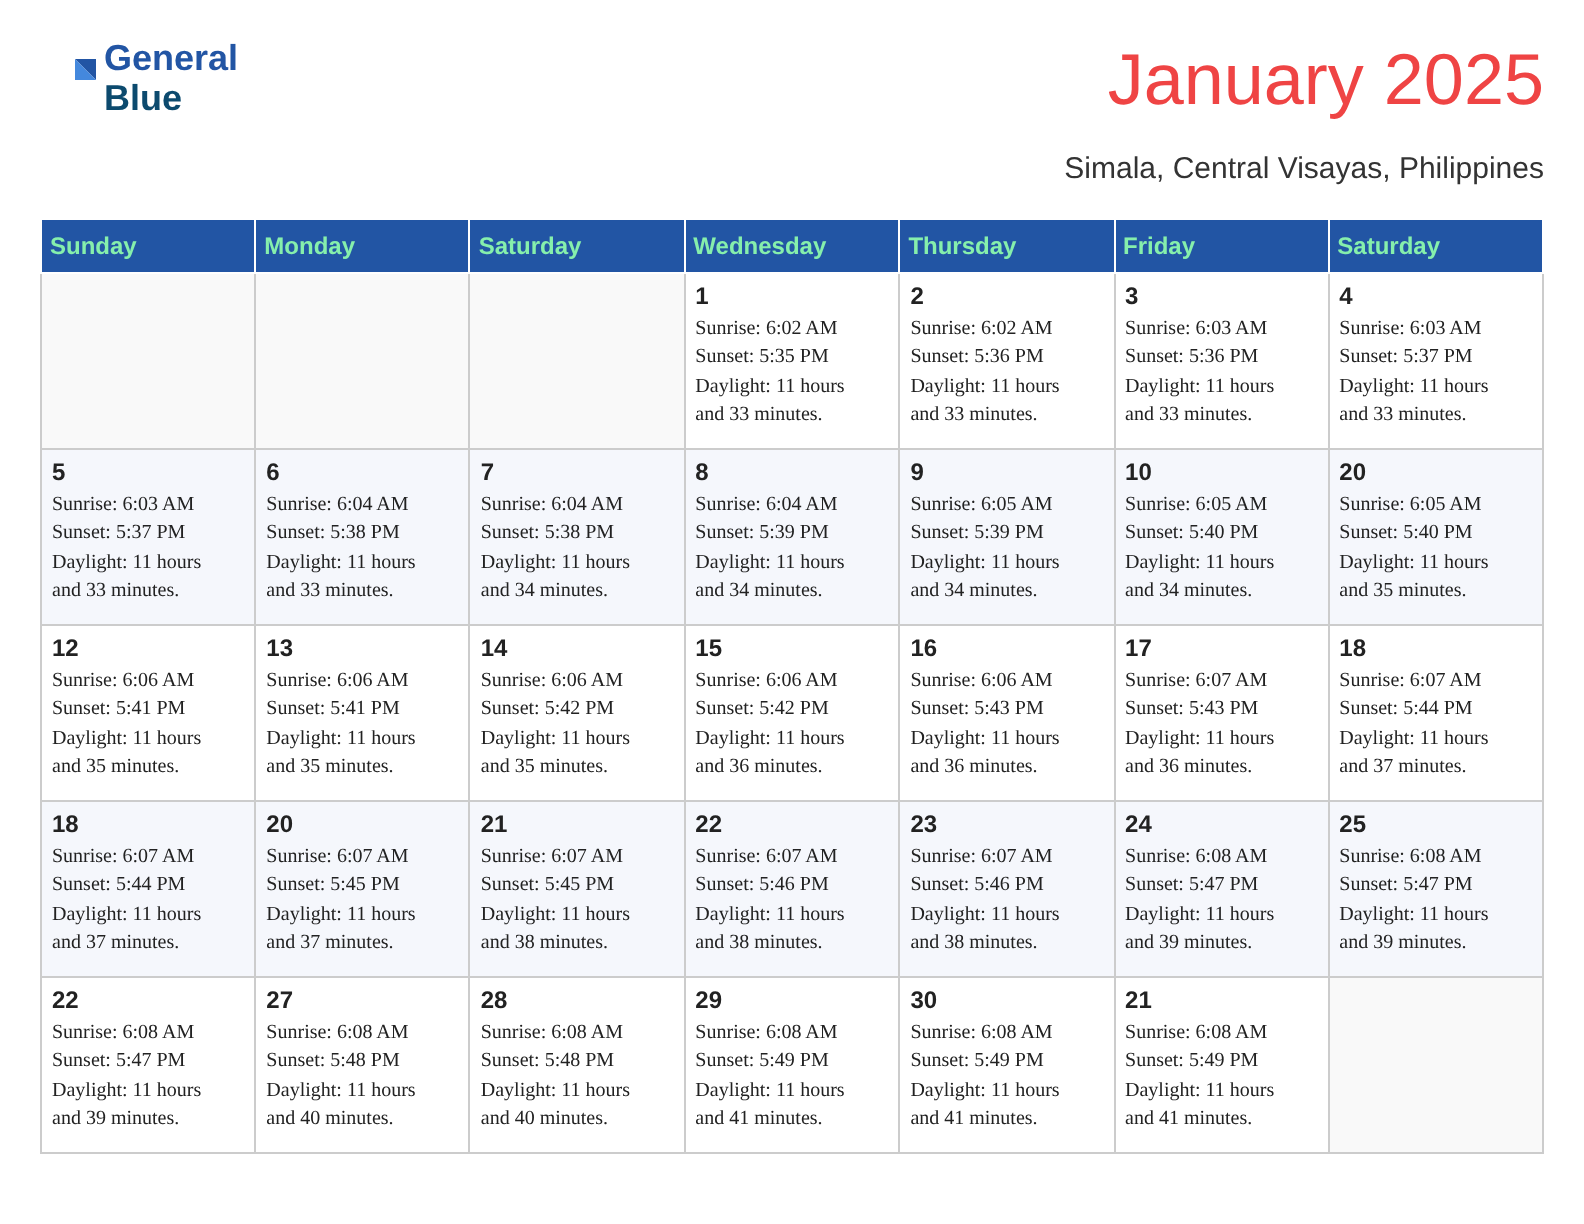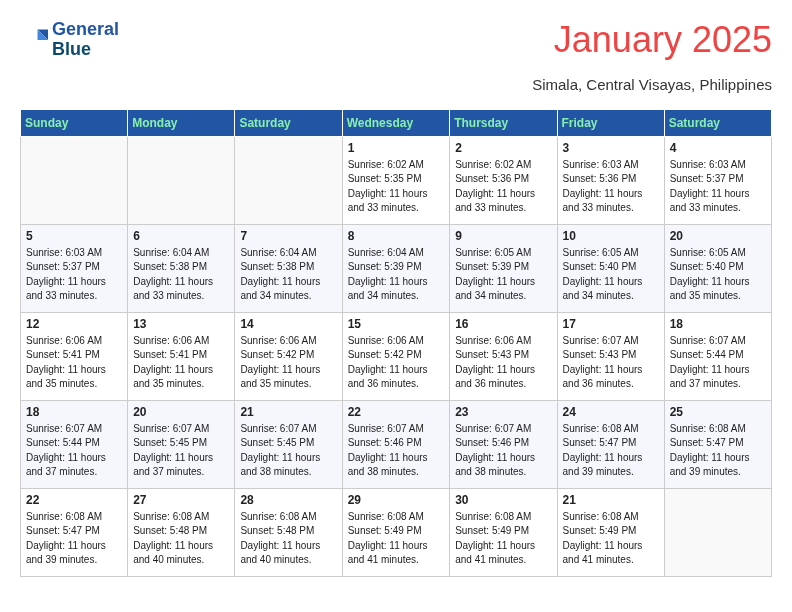--- a/index.html
+++ b/index.html
@@ -64,21 +64,21 @@
       height: 88px;
       width: 108px;
       background: #fff;
     }
     .calendar tr:nth-child(even) td { background: #f5f7fc; }
     .day-num {
       font-weight: bold;
       font-size: 12px;
       margin-bottom: 3px;
     }
-    .cell-info { font-size: 10px; line-height: 1.45; color: #222; }
+    .cell-info { font-size: 10px; line-height: 1.45; color: #222; font-family: Liberation Serif, serif; }
     .empty { background: #f9f9f9 !important; }
   </style>
 </head>
 <body>
 
 <div class="header">
   <div class="logo">
     <svg class="logo-icon" viewBox="0 0 32 32">
       <polygon points="20,4 32,4 32,16" fill="#2255a4"></polygon>
       <polygon points="20,4 32,16 20,16" fill="#4488dd"></polygon>

